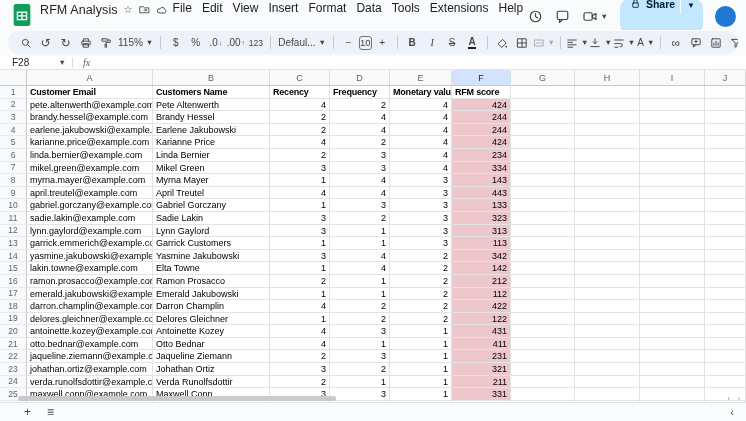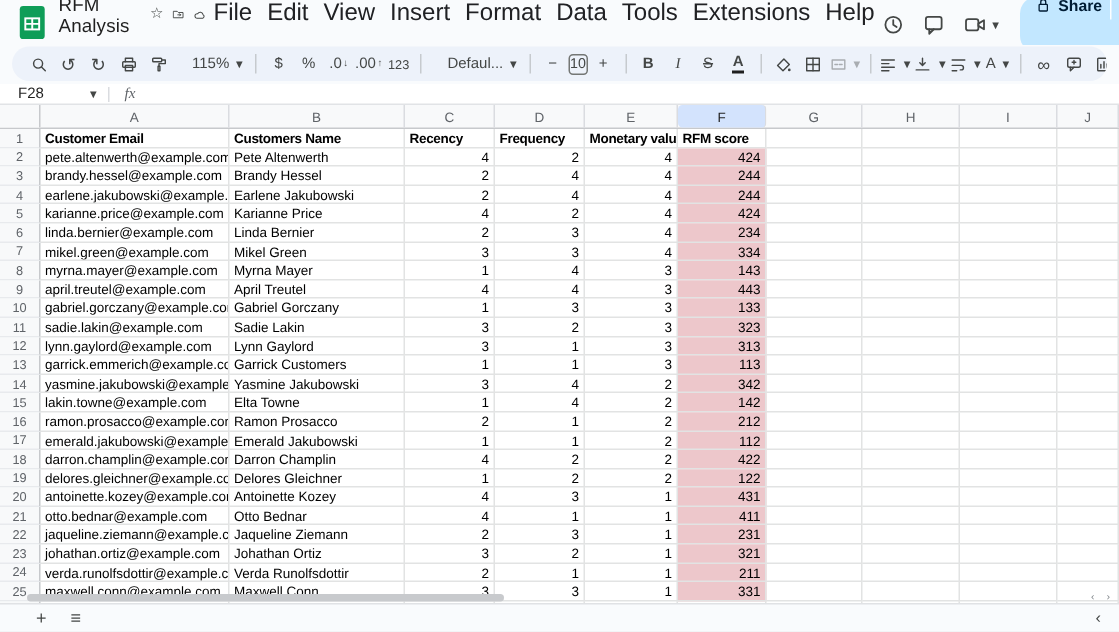--- a/index.html
+++ b/index.html
@@ -11,36 +11,36 @@
   }
   
   .topbar { height:30px; background:#f9fbfd; display:flex; justify-content:space-between; padding:2px 10px 0 12px; flex:0 0 auto; }
   .tb-left { display:flex; gap:8px; }
   .logo { width:20px; height:24px; margin-top:1px; }
   .title-block { display:flex; flex-direction:row; }
   .title-row { display:flex; align-items:center; gap:6px; height:15px; }
   .doc-title { font-size:12.5px; color:#1f1f1f; letter-spacing:.1px; }
   .doc-ico { font-size:10px; color:#444746; line-height:10px; cursor:default; }
   .menubar { display:flex; height:13px; margin-top:0; }
-  .menu-item { font-size:16px; color:#202124; padding:0 5px; line-height:13px; border-radius:4px; cursor:default; }
+  .menu-item { font-size:12px; color:#202124; padding:0 5px; line-height:13px; border-radius:4px; cursor:default; }
   .tb-right { display:flex; align-items:center; gap:12px; }
   .hd-ic { display:flex; align-items:center; }
   .share-btn { display:flex; align-items:flex-start; background:var(--share-bg); border-radius:11px; height:37px; padding:0 4px 3px 10px; gap:5px; }
   .share-label { font-size:10.5px; font-weight:700; color:#001d35; }
   .share-caret { border-left:1px solid rgba(255,255,255,.95); padding:3px 4px 3px 6px; font-size:8px; color:#001d35; }
   .avatar { width:21px; height:21px; border-radius:50%; background:var(--avatar); }
   .caret { font-size:7.5px; color:#444746; margin-left:2px; }
   svg.ic { stroke:#444746; fill:none; stroke-width:1.6; stroke-linecap:round; stroke-linejoin:round; }
   
   .toolbar-wrap { background:#f9fbfd; padding:1px 8px 2px; flex:0 0 auto; }
   .toolbar { background:var(--toolbar-bg); border-radius:12px; height:23px; display:flex; align-items:center; padding:0 8px; gap:1px; overflow:hidden; }
   .tbtn { min-width:19px; height:19px; display:flex; align-items:center; justify-content:center; font-size:10px; color:#444746; border-radius:4px; gap:1px; flex:0 0 auto; }
   .tbtn .glyph { font-size:12px; line-height:12px; }
   .tdiv { width:1px; height:13px; background:#c6cace; margin:0 4px; flex:0 0 auto; }
-  .zoom-btn, .font-btn { font-size:10px; color:#444746; padding:0 2px;margin-left:10px; }
+  .zoom-btn, .font-btn { font-size:10px; color:#444746; padding:0 2px; }
   .fs-box { border:1px solid #747775; border-radius:3px; width:17px; height:14px; display:flex; align-items:center; justify-content:center; font-size:9.5px; color:#444746; }
   .b { font-weight:700; } .i { font-style:italic; font-family:"Liberation Serif",serif; } .s { text-decoration:line-through; }
   .tc { font-weight:700; border-bottom:2px solid #1f1f1f; line-height:10px; }
   .dis { opacity:.4; }
   .tiny-arrow { font-size:6.5px; }
   .spacer { flex:1; }
   
   .formulabar { height:14px; display:flex; align-items:center; border-bottom:1px solid #e1e3e6; background:#fff; flex:0 0 auto; }
   .namebox { width:72px; display:flex; align-items:center; justify-content:space-between; padding:0 6px 0 12px; font-size:10px; color:#1f1f1f; }
   .fb-div { width:1px; height:10px; background:#dadce0; }

